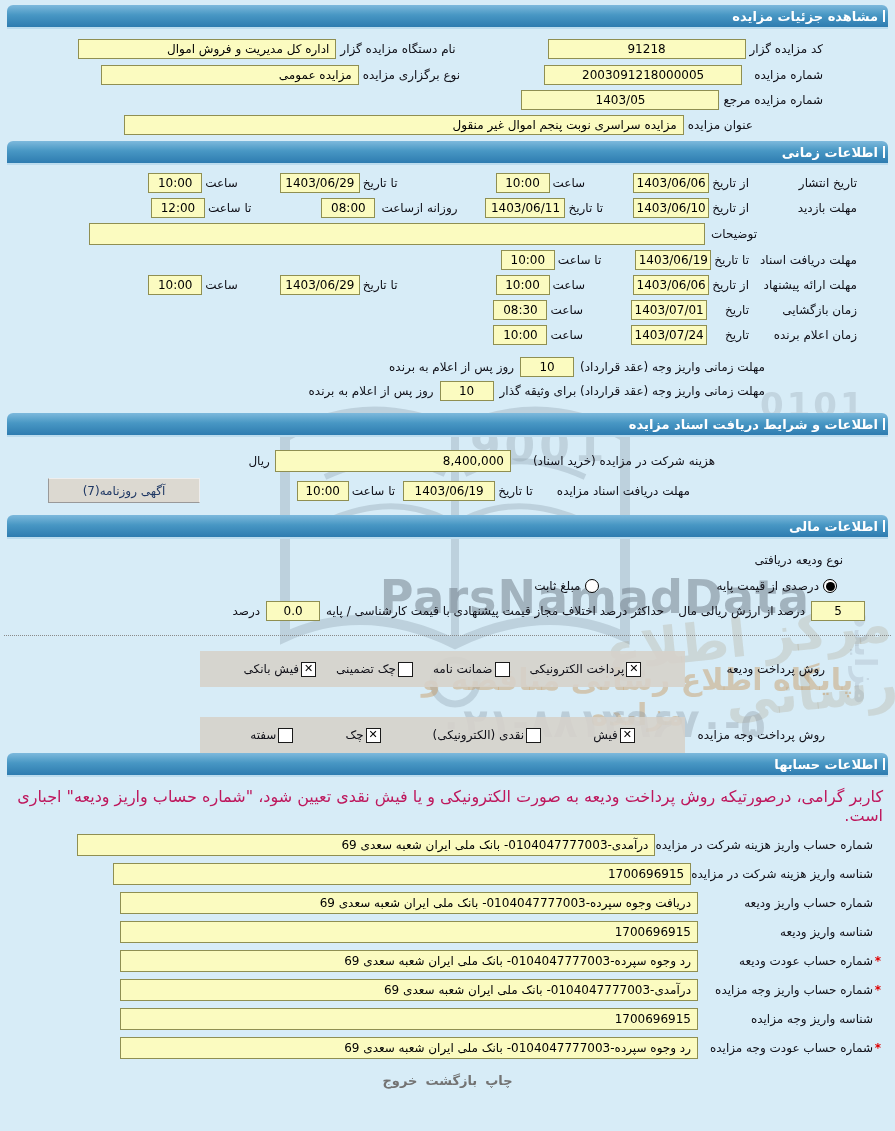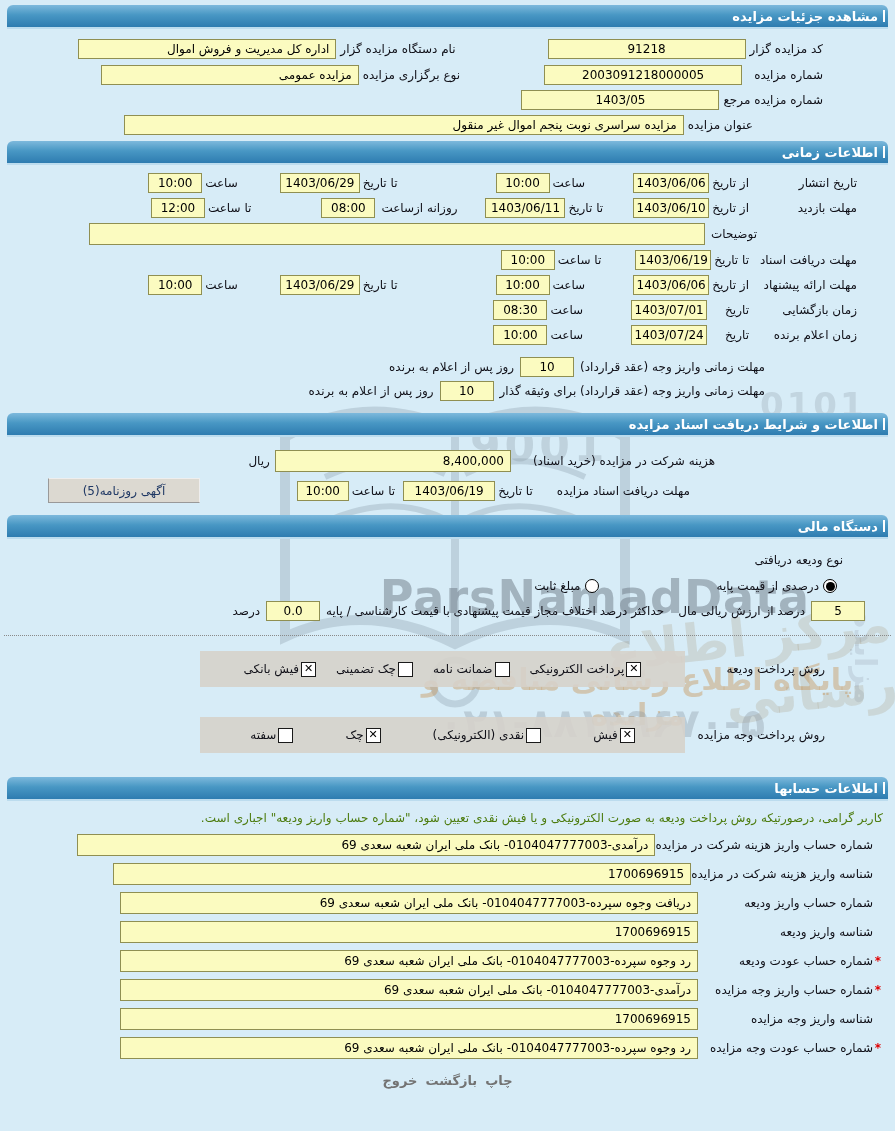--- a/index.html
+++ b/index.html
@@ -24,21 +24,21 @@
   .cb{width:13px;height:13px;background:#fff;border:1px solid #1a1a1a;display:inline-flex;align-items:center;justify-content:center;
       font-size:11px;line-height:11px;font-weight:bold;color:#000;margin-left:2px;flex:none;}
   .cb.checked::after{content:'✕';margin-top:-1px;}
   .radio{width:12px;height:12px;border-radius:50%;background:#fff;border:1.5px solid #000;display:inline-block;position:relative;margin-left:4px;flex:none;}
   .radio.checked::after{content:'';position:absolute;inset:1.5px;border-radius:50%;background:#000;}
   .req{color:#e00000;font-weight:bold;visibility:hidden;width:8px;flex:none;}
   .req.checked{visibility:visible;}
   .dotline{border-top:1px dotted #8a8a8a;height:0;margin:14px 4px 0;}
   .np-btn{background:#dcd9d1;border:1px solid #999;border-top-color:#eee;border-right-color:#eee;height:25px;width:152px;
       font-size:12px;color:#1f3864;font-family:inherit;cursor:pointer;flex:none;}
-  .notice{font-size:12px;color:#4d7c0f;margin:0 12px;}
+  .notice{font-size:16px;color:#be185d;margin:0 12px;}
   .footer{display:flex;justify-content:center;gap:8px;font-size:13px;font-weight:bold;}
   .flink{color:#737373;cursor:pointer;}
   
   .wm{position:absolute;inset:0;z-index:0;pointer-events:none;overflow:hidden;}
   .wm-brand{position:absolute;top:570px;left:295px;width:600px;text-align:center;font-size:46px;font-weight:bold;
       color:rgba(110,122,134,0.5);letter-spacing:1px;font-family:"DejaVu Sans",sans-serif;}
   .wm-tag{position:absolute;top:662px;left:380px;width:515px;text-align:center;font-size:30px;font-weight:bold;color:rgba(196,138,66,0.38);}
   .wm-phone{position:absolute;top:700px;left:342px;width:520px;text-align:center;font-size:40px;font-weight:bold;
       color:rgba(130,142,154,0.33);letter-spacing:3px;direction:ltr;}
   .wm-cert{position:absolute;top:420px;left:470px;font-size:44px;font-weight:bold;color:rgba(130,142,154,0.28);letter-spacing:4px;direction:ltr;}
@@ -204,25 +204,25 @@
     </div>
 
     <div class="row" style="margin-top:6px;padding-right:195px;">
       <span class="l">مهلت دریافت اسناد مزایده</span>
       <span class="sp" style="width:24px;"></span>
       <span class="l">تا تاریخ</span>
       <span class="f" style="width:90px;margin-right:3px;">1403/06/19</span>
       <span class="sp" style="width:8px;"></span>
       <span class="l">تا ساعت</span>
       <span class="f" style="width:50px;margin-right:3px;">10:00</span>
-      <button class="np-btn" style="margin-right:auto;margin-left:38px;">آگهی روزنامه(5)</button>
+      <button class="np-btn" style="margin-right:auto;margin-left:38px;">آگهی روزنامه(7)</button>
     </div>
 
     <div class="bar" style="margin-top:12px;">
-      <span>دستگاه مالی</span>
+      <span>اطلاعات مالی</span>
     </div>
 
     <div class="row" style="margin-top:14px;padding-right:42px;">
       <span class="l">نوع ودیعه دریافتی</span>
     </div>
 
     <div class="row" style="margin-top:12px;padding-right:48px;">
       <span class="radio checked"></span>
       <span class="l">درصدی از قیمت پایه</span>
       <span class="sp" style="width:118px;"></span>
@@ -278,21 +278,21 @@
           <span class="cb checked"></span>
           <span class="l">چک</span>
         </span>
         <span class="cbitem">
           <span class="cb"></span>
           <span class="l">سفته</span>
         </span>
       </div>
     </div>
 
-    <div class="bar" style="margin-top:24px;padding-left:36px;">
+    <div class="bar" style="padding-left:36px;">
       <span>اطلاعات حسابها</span>
     </div>
 
     <div class="notice" style="margin-top:10px;">کاربر گرامی، درصورتیکه روش پرداخت ودیعه به صورت الکترونیکی و یا فیش نقدی تعیین شود، "شماره حساب واریز ودیعه" اجباری است.</div>
 
     <div class="row" style="margin-top:9px;padding-right:4px;">
       <span class="req">*</span>
       <span class="l">شماره حساب واریز هزینه شرکت در مزایده</span>
       <span class="f ra" style="width:570px;margin-right:4px;margin-left:0;height:20px;margin-right:auto;margin-left:110px;">درآمدی-0104047777003- بانک ملی ایران شعبه سعدی 69</span>
     </div>

